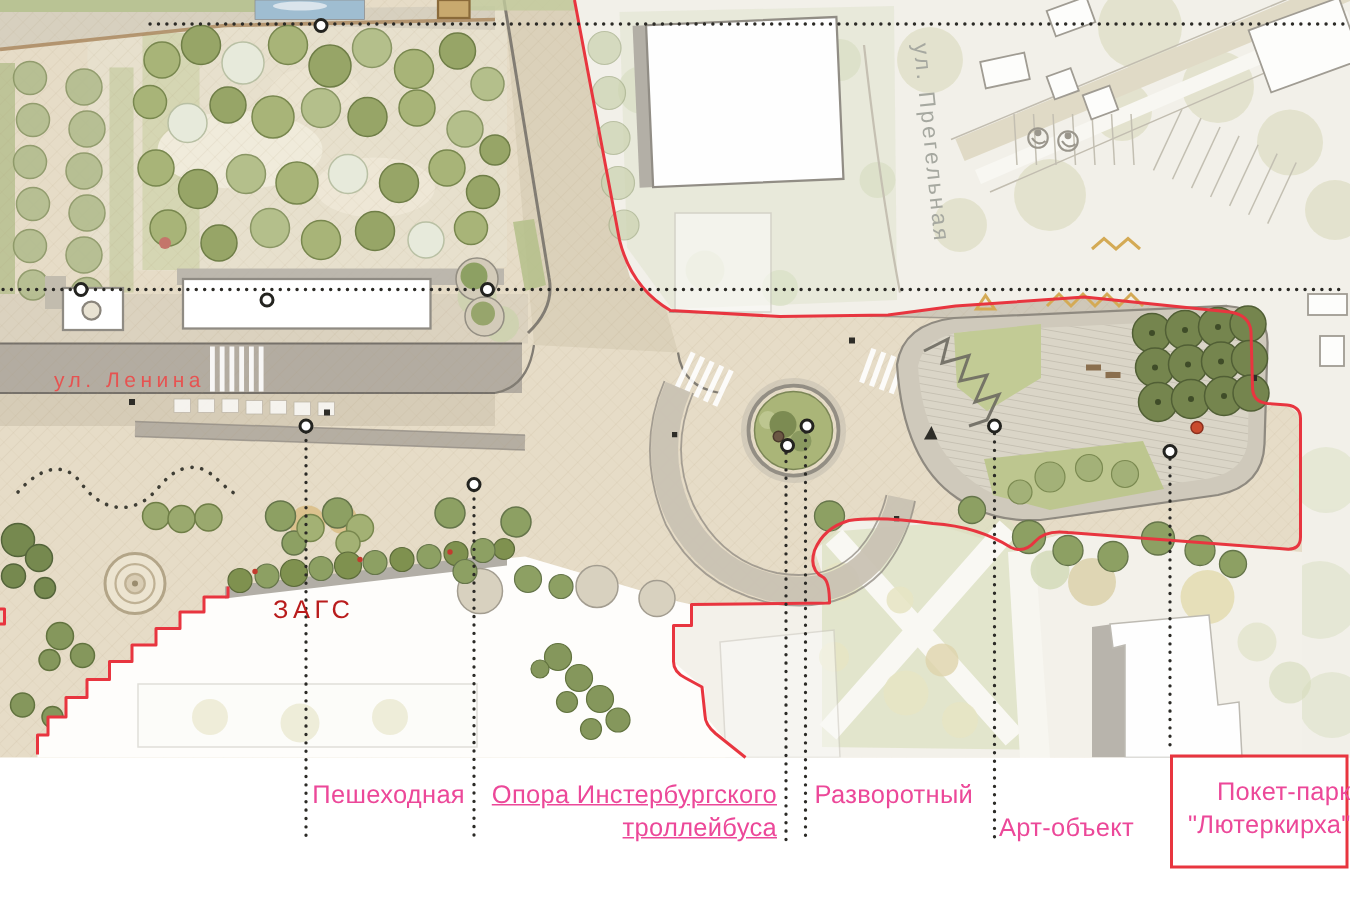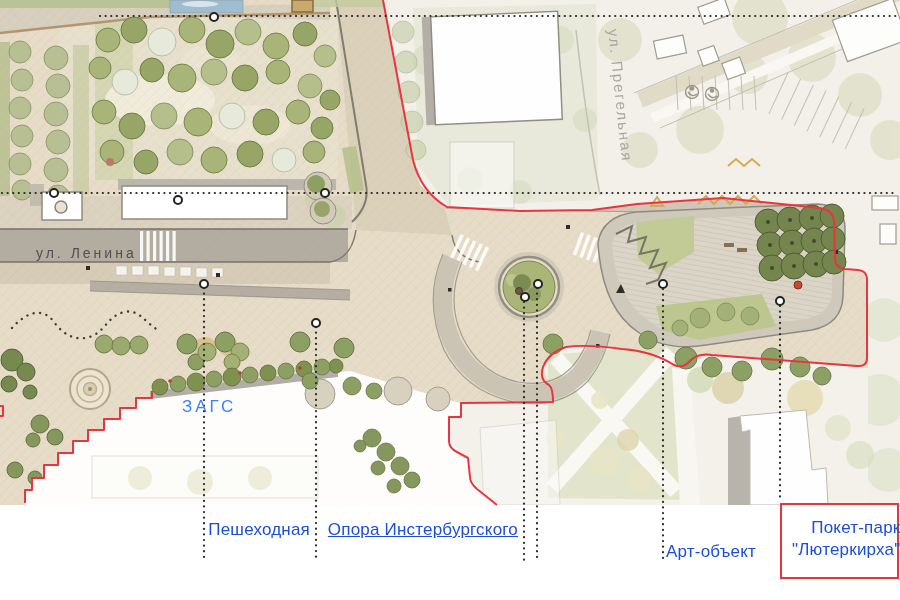--- a/index.html
+++ b/index.html
@@ -1,23 +1,23 @@
 <!DOCTYPE html>
 <html><head>
 <meta charset="utf-8">
 <style>
   html,body{margin:0;padding:0;background:#fff;}
   .stage{position:relative;width:900px;height:600px;overflow:hidden;background:#fff;
          font-family:"Liberation Sans",sans-serif;}
   .stage svg{position:absolute;left:0;top:0;}
-  .lbl{position:absolute;font-size:17px;line-height:1.3;color:#1d4ed8;letter-spacing:.2px;}
+  .lbl{position:absolute;font-size:17px;line-height:1.3;color:#ec4899;letter-spacing:.2px;}
   .lbl.r{text-align:right;}
-  .map-lbl{position:absolute;color:#3b82f6;}
+  .map-lbl{position:absolute;color:#b91c1c;}
   .zags{left:182px;top:397px;font-size:17px;letter-spacing:3px;}
-  .lenina{left:36px;top:245px;font-size:14px;letter-spacing:3px;color:#404040;opacity:.85;}
+  .lenina{left:36px;top:245px;font-size:14px;letter-spacing:3px;color:#ef4444;opacity:.85;}
   .pregel{left:622px;top:28px;font-size:15px;letter-spacing:2px;color:#a6a8a0;
           transform:rotate(84deg);transform-origin:0 0;white-space:nowrap;}
   .hl-box{position:absolute;left:780px;top:503px;width:115px;height:72px;
           border:2px solid #e8353f;}
 </style>
 </head>
 <body>
 
 <div class="stage">
 
@@ -493,22 +493,24 @@
 
 <div class="map-lbl zags">ЗАГС</div>
 <div class="map-lbl lenina">ул. Ленина</div>
 <div class="map-lbl pregel">ул. Прегельная</div>
 
 <div class="lbl r" style="left:150px;top:519px;width:160px;">
   <div>Пешеходная</div>
 </div>
 <div class="lbl r" style="left:320px;top:519px;width:198px;text-decoration:underline;">
   <div>Опора Инстербургского</div>
+  <div>троллейбуса</div>
 </div>
 <div class="lbl" style="left:543px;top:519px;">
+  <div>Разворотный</div>
 </div>
 <div class="lbl" style="left:666px;top:541px;">Арт-объект</div>
 <div class="hl-box"></div>
 <div class="lbl" style="left:792px;top:517px;text-align:right;">
   <div>Покет-парк</div>
   <div>"Лютеркирха"</div>
 </div>
 
 </div>
 

